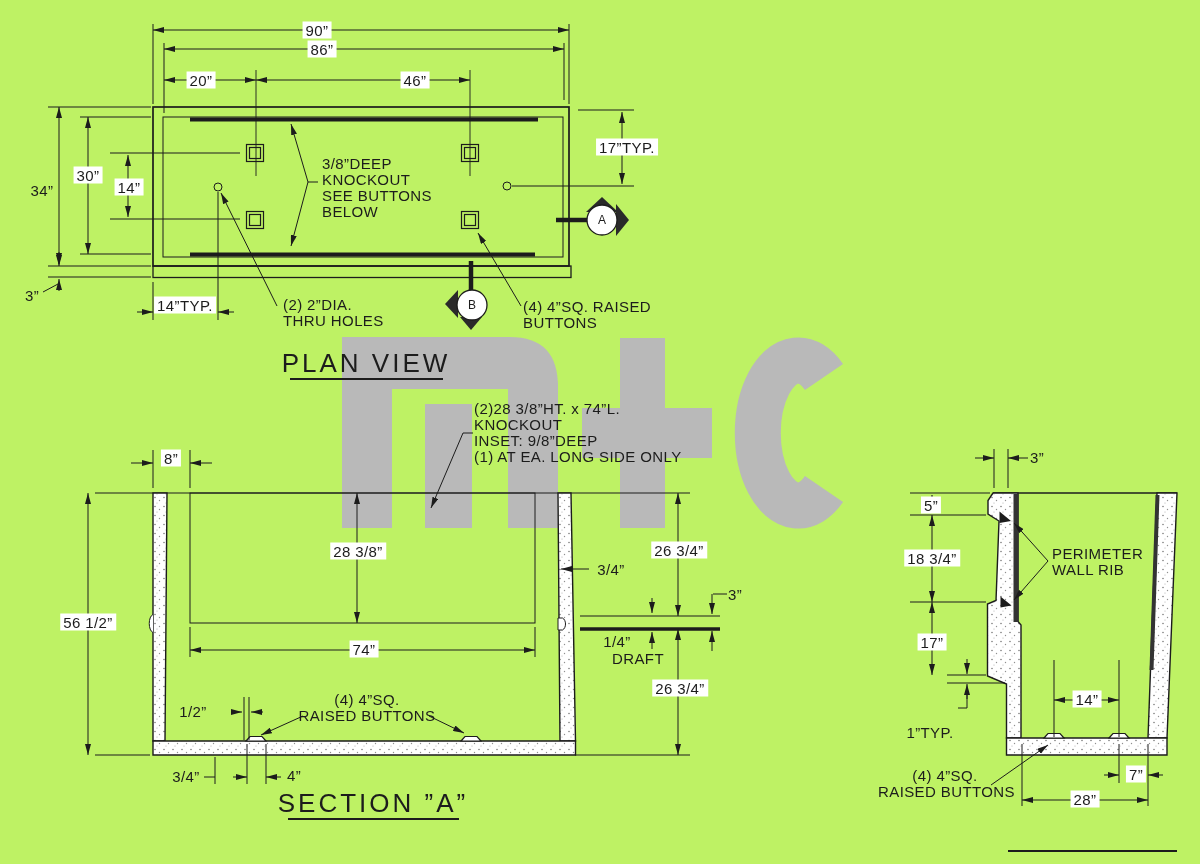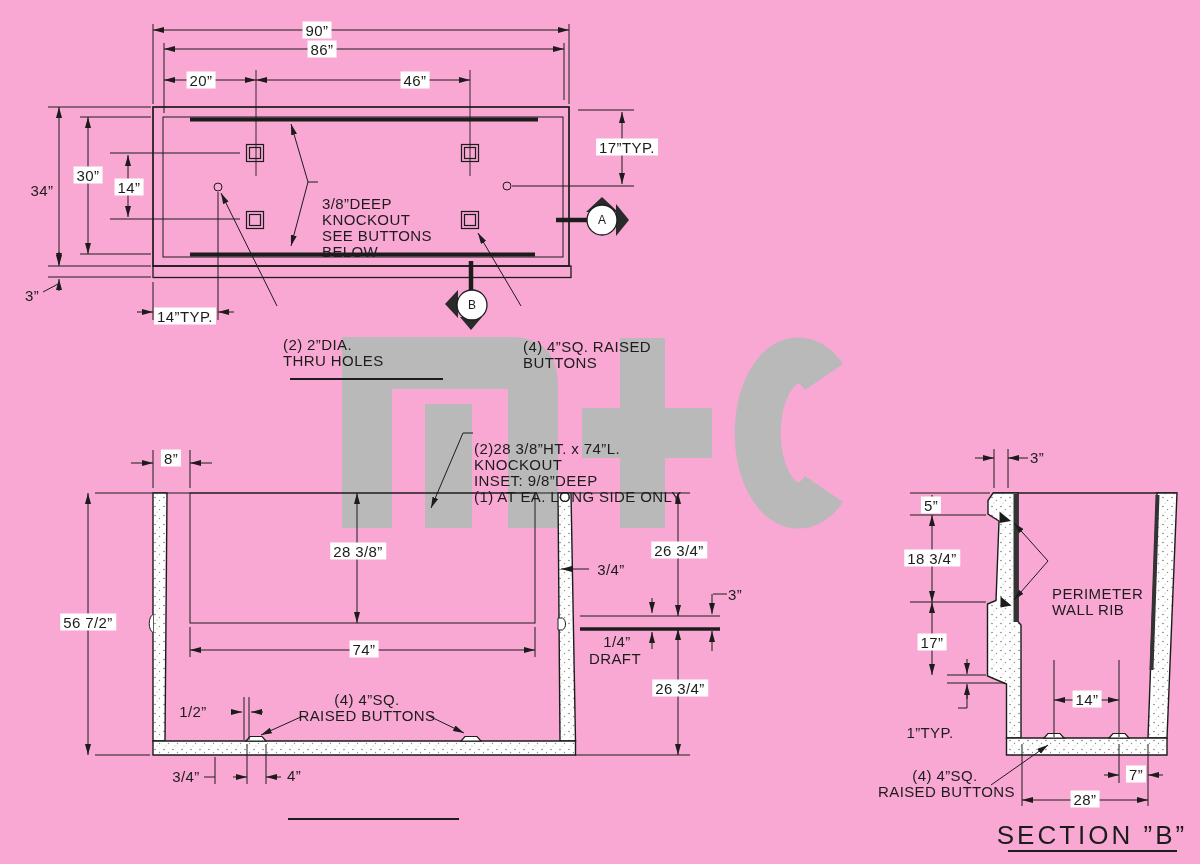--- a/index.html
+++ b/index.html
@@ -1,22 +1,22 @@
 <!DOCTYPE html>
 <html><head>
 <meta charset="utf-8">
 <style>
   html,body{margin:0;padding:0;background:#fff;}
-  .canvas{position:relative;width:1200px;height:864px;background:#f9a8d4;overflow:hidden;
+  .canvas{position:relative;width:1200px;height:864px;background:#bef264;overflow:hidden;
           font-family:"Liberation Sans",sans-serif;color:#1c1c1c;}
   .canvas svg{position:absolute;left:0;top:0;}
   .lbl{position:absolute;font-size:15px;letter-spacing:.4px;white-space:nowrap;color:#1c1c1c;}
   .dim{transform:translate(-50%,-50%);background:#fff;padding:0 3px;}
   .dimn{transform:translate(-50%,-50%);text-align:center;}
-  .note{line-height:16px;margin-top:40px;}
+  .note{line-height:16px;}
   .notec{line-height:16px;text-align:center;transform:none;}
   .title{font-size:26px;letter-spacing:3px;transform:translate(-50%,-50%);font-weight:500;}
   .mk{position:absolute;font-size:12px;transform:translate(-50%,-50%);letter-spacing:0;}
 </style>
 </head>
 <body>
 
 <div class="canvas">
 
   <svg width="1200" height="864" aria-hidden="true">
@@ -228,76 +228,77 @@
 
   <div class="lbl dim" style="left:317px;top:30px">90”</div>
   <div class="lbl dim" style="left:322px;top:49px">86”</div>
   <div class="lbl dim" style="left:201px;top:80px">20”</div>
   <div class="lbl dim" style="left:415px;top:80px">46”</div>
   <div class="lbl dim" style="left:627px;top:147px">17”TYP.</div>
   <div class="lbl dimn" style="left:42px;top:190px">34”</div>
   <div class="lbl dim" style="left:88px;top:175px">30”</div>
   <div class="lbl dim" style="left:129px;top:187px">14”</div>
   <div class="lbl dimn" style="left:32px;top:295px">3”</div>
-  <div class="lbl dim" style="left:185px;top:316px">14”TYP.</div>
+  <div class="lbl dim" style="left:185px;top:305px">14”TYP.</div>
 
   <div class="lbl note" style="left:322px;top:156px">
     <div>3/8”DEEP</div>
     <div>KNOCKOUT</div>
     <div>SEE BUTTONS</div>
     <div>BELOW</div>
   </div>
   <div class="lbl note" style="left:283px;top:297px">
     <div>(2) 2”DIA.</div>
     <div>THRU HOLES</div>
   </div>
   <div class="lbl note" style="left:523px;top:299px">
     <div>(4) 4”SQ. RAISED</div>
     <div>BUTTONS</div>
   </div>
   <div class="mk" style="left:602px;top:220px">A</div>
   <div class="mk" style="left:472px;top:305px">B</div>
+  <div class="lbl title" style="left:366px;top:363px">PLAN VIEW</div>
 
   <div class="lbl dim" style="left:171px;top:458px">8”</div>
-  <div class="lbl dim" style="left:88px;top:622px">56 7/2”</div>
+  <div class="lbl dim" style="left:88px;top:622px">56 1/2”</div>
   <div class="lbl dim" style="left:358px;top:551px">28 3/8”</div>
   <div class="lbl dim" style="left:364px;top:649px">74”</div>
   <div class="lbl dim" style="left:679px;top:550px">26 3/4”</div>
   <div class="lbl dim" style="left:680px;top:688px">26 3/4”</div>
   <div class="lbl dimn" style="left:611px;top:569px">3/4”</div>
   <div class="lbl dimn" style="left:735px;top:594px">3”</div>
   <div class="lbl dimn" style="left:617px;top:641px">1/4”</div>
-  <div class="lbl dimn" style="left:615px;top:658px">DRAFT</div>
+  <div class="lbl dimn" style="left:638px;top:658px">DRAFT</div>
   <div class="lbl dimn" style="left:193px;top:711px">1/2”</div>
   <div class="lbl dimn" style="left:186px;top:776px">3/4”</div>
   <div class="lbl dimn" style="left:294px;top:775px">4”</div>
 
   <div class="lbl note" style="left:474px;top:401px">
     <div>(2)28 3/8”HT. x 74”L.</div>
     <div>KNOCKOUT</div>
     <div>INSET: 9/8”DEEP</div>
     <div>(1) AT EA. LONG SIDE ONLY</div>
   </div>
   <div class="lbl notec" style="left:296px;top:692px;width:142px">
     <div>(4) 4”SQ.</div>
     <div>RAISED BUTTONS</div>
   </div>
+  <div class="lbl title" style="left:373px;top:803px">SECTION ”A”</div>
 
   <div class="lbl dimn" style="left:1037px;top:457px">3”</div>
   <div class="lbl dim" style="left:931px;top:505px">5”</div>
   <div class="lbl dim" style="left:932px;top:558px">18 3/4”</div>
   <div class="lbl dim" style="left:932px;top:642px">17”</div>
   <div class="lbl dimn" style="left:930px;top:732px">1”TYP.</div>
   <div class="lbl dim" style="left:1087px;top:699px">14”</div>
   <div class="lbl dim" style="left:1136px;top:774px">7”</div>
   <div class="lbl dim" style="left:1085px;top:799px">28”</div>
 
   <div class="lbl note" style="left:1052px;top:546px">
     <div>PERIMETER</div>
     <div>WALL RIB</div>
   </div>
   <div class="lbl notec" style="left:878px;top:768px;width:134px">
     <div>(4) 4”SQ.</div>
     <div>RAISED BUTTONS</div>
   </div>
-  <div class="lbl title" style="left:1092px;top:835px">SECTION ”B”</div>
 
 </div>
 
 </body></html>

